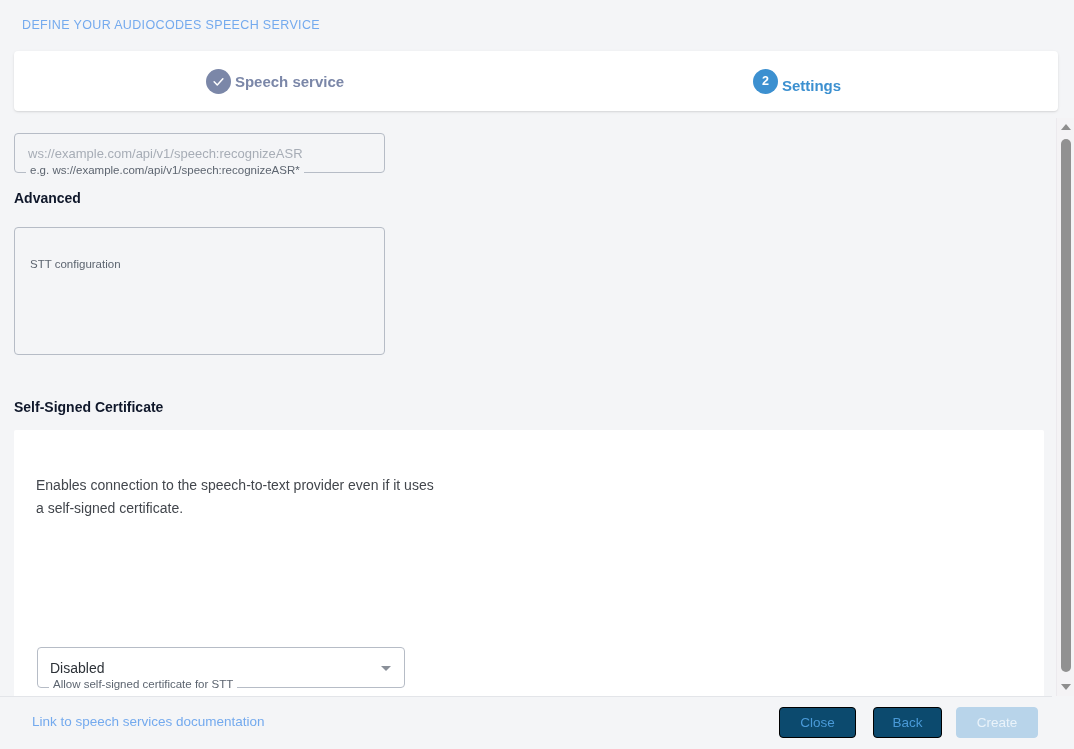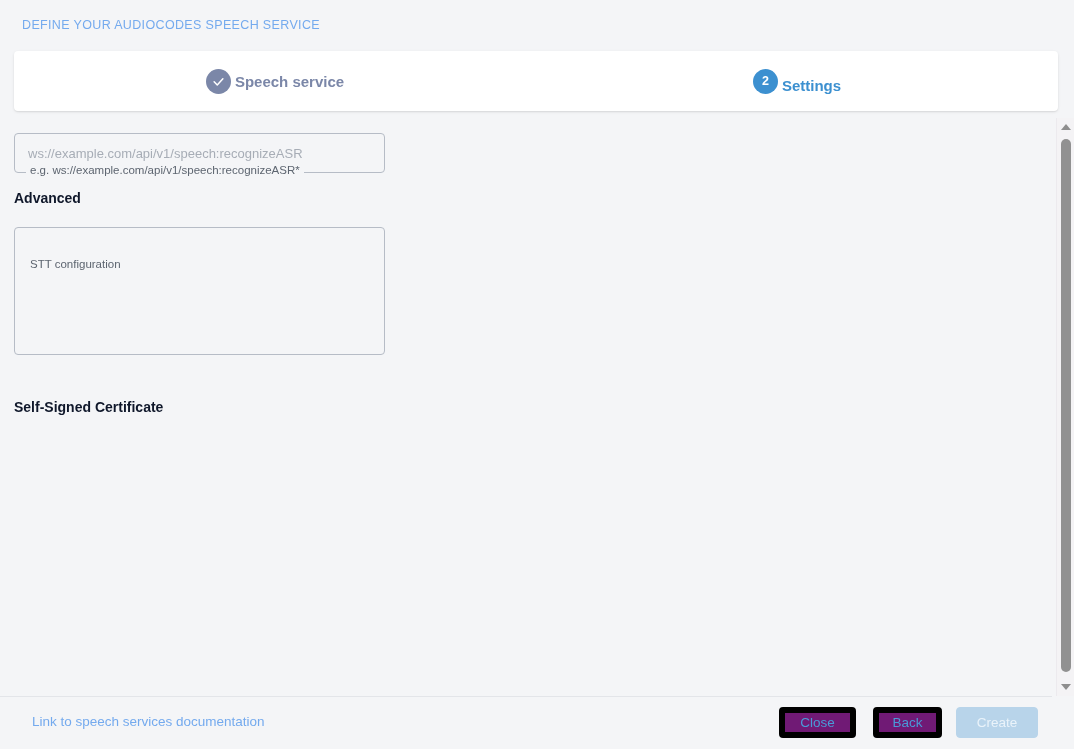--- a/index.html
+++ b/index.html
@@ -284,22 +284,22 @@
     top: 10px;
     height: 31px;
     border-radius: 4px;
     font-family: "Liberation Sans", sans-serif;
     font-size: 13.5px;
     display: flex;
     align-items: center;
     justify-content: center;
     box-sizing: border-box;
     cursor: pointer;
-    background: #701a75;
-    border: 6px solid #000000;
+    background: #0c4a6e;
+    border: 1px solid #000000;
     color: #4a9ad8;
   }
   .btn.close  { right: 196px; width: 77px; }
   .btn.back   { right: 110px; width: 69px; }
   .btn.create {
     right: 14px;
     width: 82px;
     background: #b8d4ea;
     border: 1px solid #b8d4ea;
     color: #eaf3fa;
@@ -340,20 +340,29 @@
 
     <div class="section-head advanced">Advanced</div>
 
     <div class="field textarea-field">
       <div class="legend">STT configuration</div>
       <textarea style=""></textarea>
     </div>
 
     <div class="section-head selfsigned">Self-Signed Certificate</div>
 
+    <div class="panel">
+      <div class="panel-desc">Enables connection to the speech-to-text provider even if it uses a self-signed certificate.</div>
+
+      <div class="field on-white select-field">
+        <div class="legend">Allow self-signed certificate for STT</div>
+        <div class="select-value">Disabled</div>
+        <div class="select-arrow"></div>
+      </div>
+    </div>
 
   </div>
 
   <div class="scrollbar">
     <div class="sb-arrow up"></div>
     <div class="sb-thumb"></div>
     <div class="sb-arrow down"></div>
   </div>
 
   <div class="footer">

